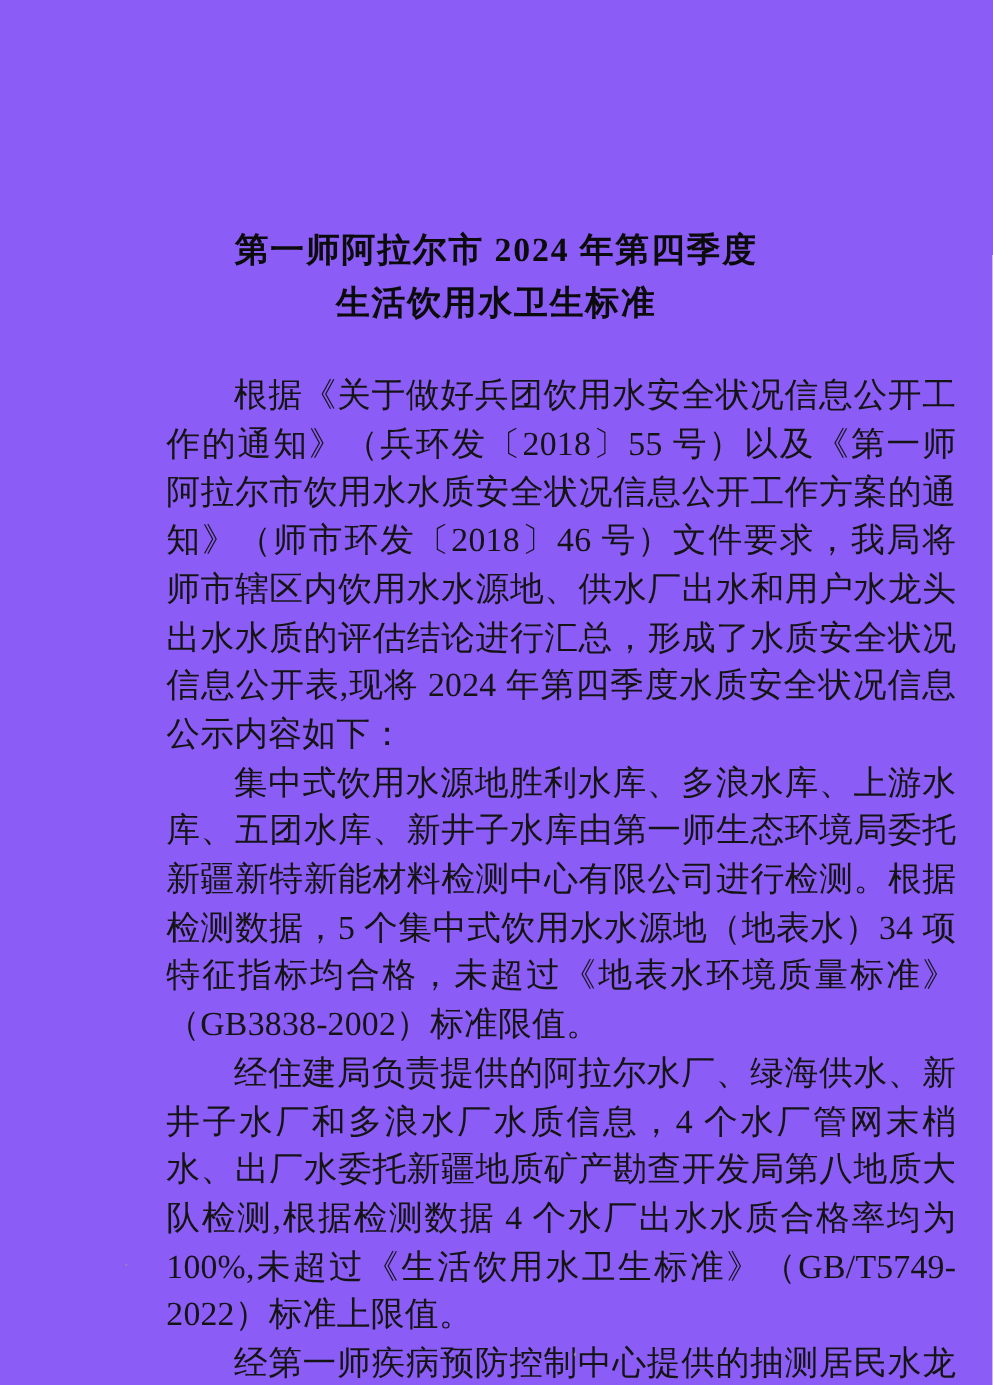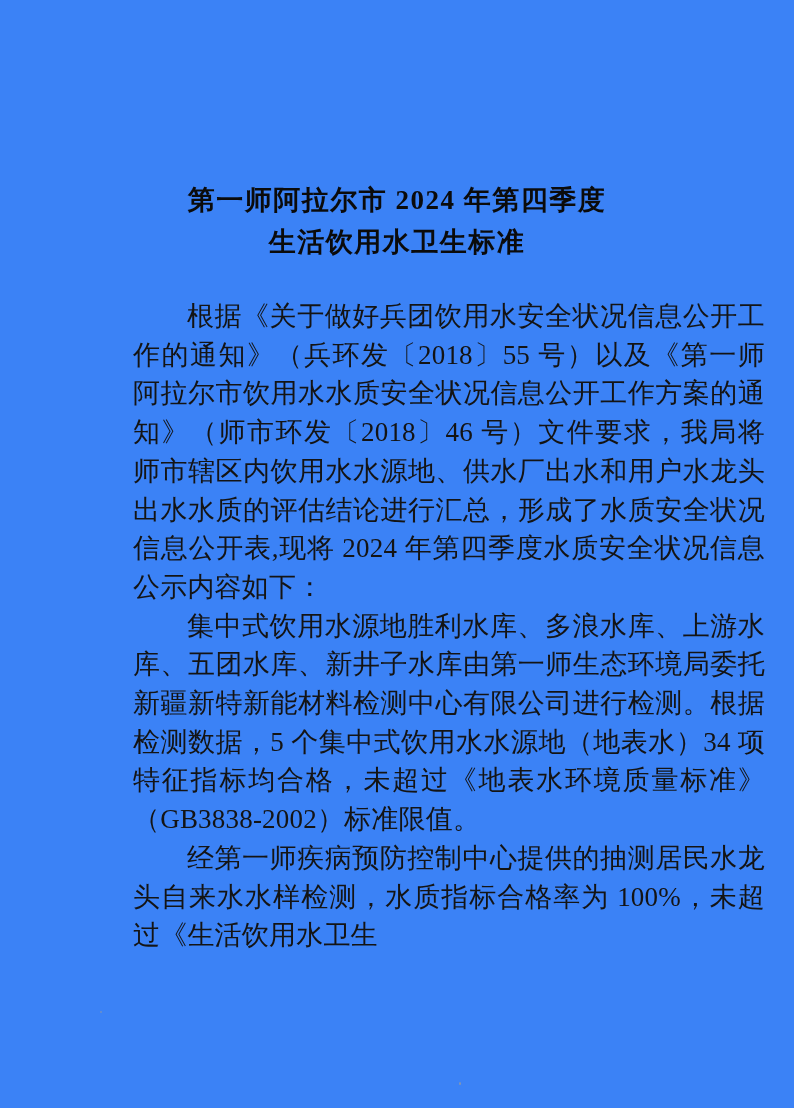--- a/index.html
+++ b/index.html
@@ -4,21 +4,21 @@
 <style>
   html, body {
     margin: 0;
     padding: 0;
     background: #ffffff;
   }
   .page {
     position: relative;
     width: 794px;
     height: 1108px;
-    background: #3b82f6;
+    background: #8b5cf6;
     overflow: hidden;
     font-family: "Liberation Serif", "DejaVu Serif", serif;
     color: #161616;
   }
   .doc-title {
     position: absolute;
     top: 179px;
     left: 0;
     width: 794px;
     text-align: center;
@@ -60,19 +60,20 @@
 <div class="page">
 
   <div class="doc-title">
     <div class="doc-title-line">第一师阿拉尔市 2024 年第四季度</div>
     <div class="doc-title-line">生活饮用水卫生标准</div>
   </div>
 
   <div class="doc-body">
     <p>根据《关于做好兵团饮用水安全状况信息公开工作的通知》（兵环发〔2018〕55 号）以及《第一师阿拉尔市饮用水水质安全状况信息公开工作方案的通知》（师市环发〔2018〕46 号）文件要求，我局将师市辖区内饮用水水源地、供水厂出水和用户水龙头出水水质的评估结论进行汇总，形成了水质安全状况信息公开表,现将 2024 年第四季度水质安全状况信息公示内容如下：</p>
     <p>集中式饮用水源地胜利水库、多浪水库、上游水库、五团水库、新井子水库由第一师生态环境局委托新疆新特新能材料检测中心有限公司进行检测。根据检测数据，5 个集中式饮用水水源地（地表水）34 项特征指标均合格，未超过《地表水环境质量标准》（GB3838-2002）标准限值。</p>
+    <p>经住建局负责提供的阿拉尔水厂、绿海供水、新井子水厂和多浪水厂水质信息，4 个水厂管网末梢水、出厂水委托新疆地质矿产勘查开发局第八地质大队检测,根据检测数据 4 个水厂出水水质合格率均为 100%,未超过《生活饮用水卫生标准》（GB/T5749-2022）标准上限值。</p>
     <p>经第一师疾病预防控制中心提供的抽测居民水龙头自来水水样检测，水质指标合格率为 100%，未超过《生活饮用水卫生</p>
   </div>
 
   <span class="speck speck-1"></span>
   <span class="speck speck-2"></span>
 
 </div>
 
 </body></html>

